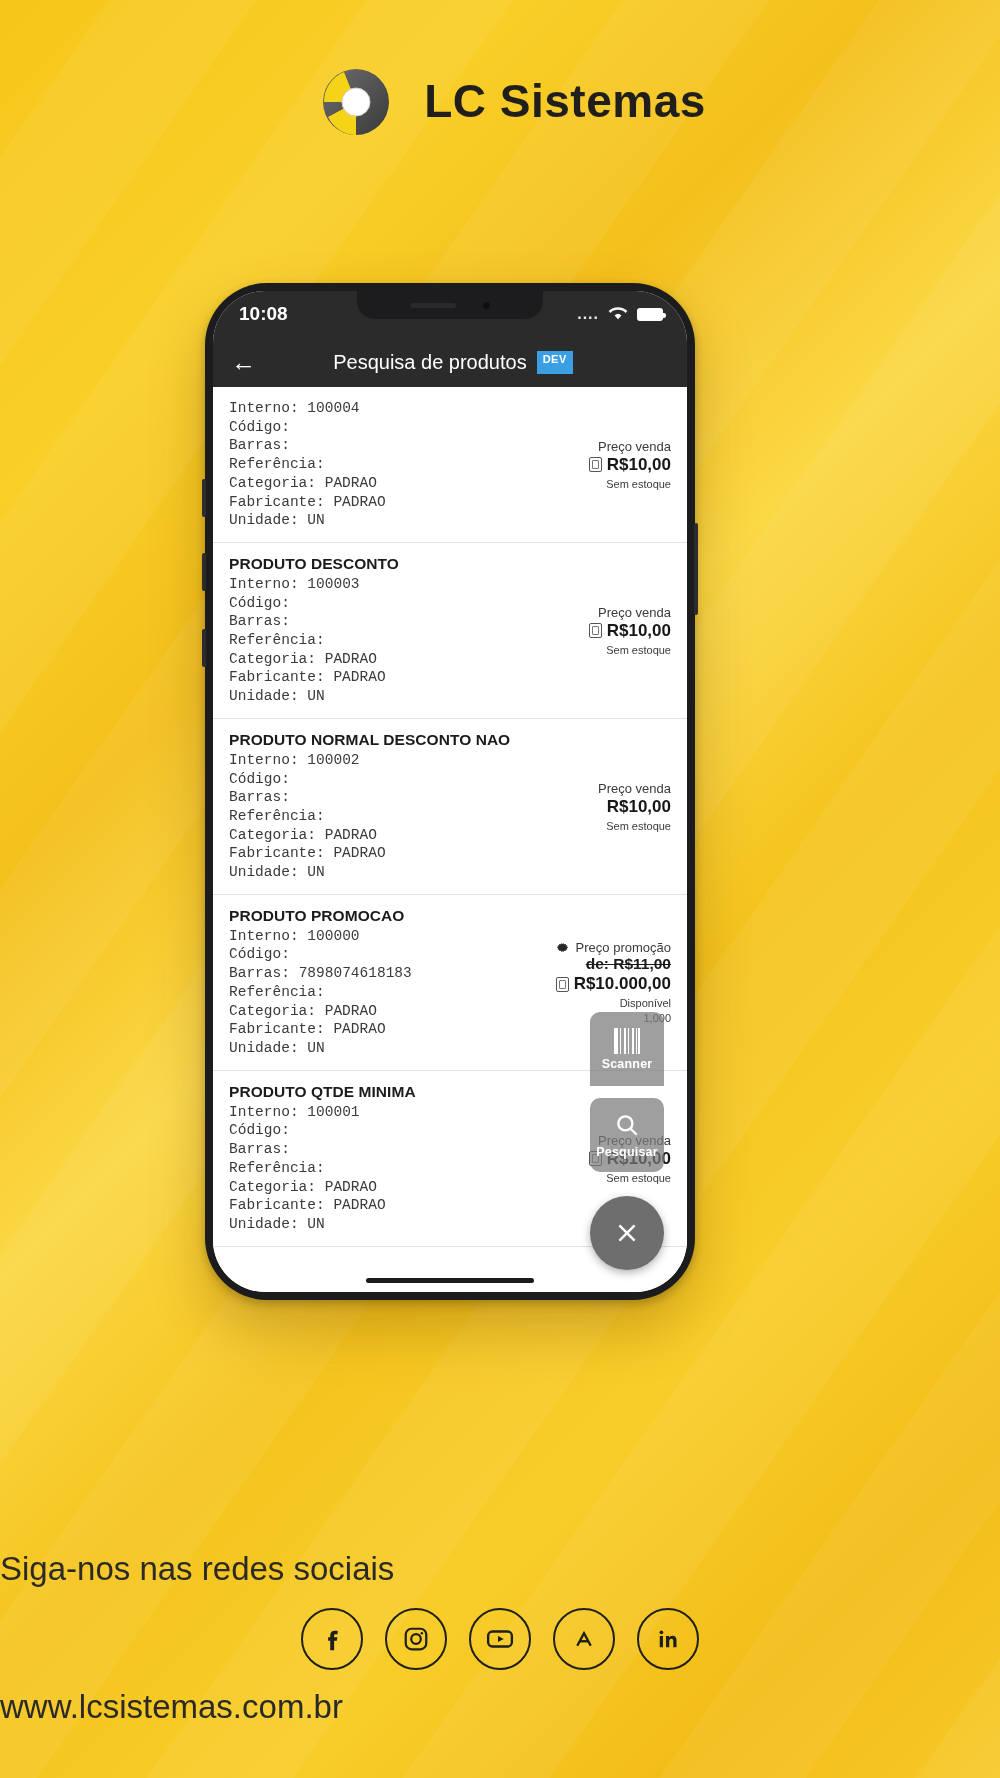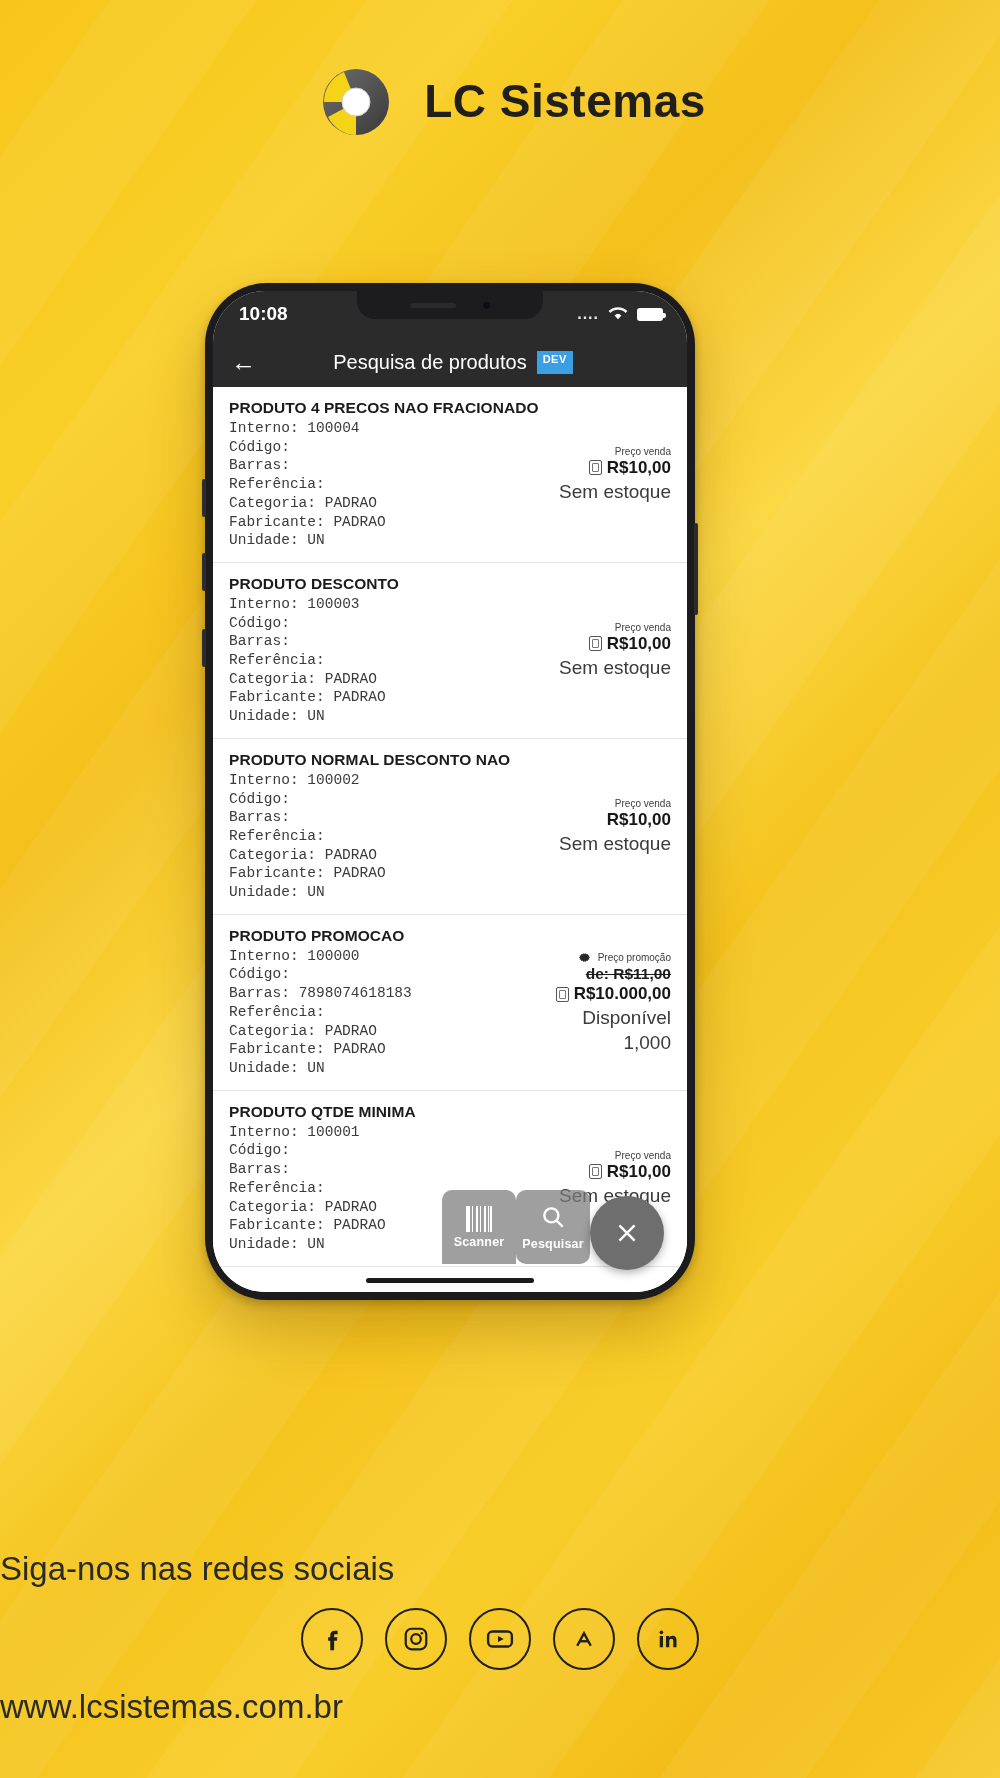--- a/index.html
+++ b/index.html
@@ -116,44 +116,44 @@
   .card-title {
     font-size: 15.5px; font-weight: bold; color: #1b1b1b;
     margin-bottom: 2px; letter-spacing: 0.05px;
   }
   .card-line { font-size: 14.5px; color: #3b3b3b; line-height: 1.29; font-family: Liberation Mono, monospace; }
   .card-right {
     flex: 0 0 auto; width: 132px;
     display: flex; flex-direction: column; align-items: flex-end; justify-content: center;
     text-align: right; padding-left: 4px;
   }
-  .price-label { font-size: 10px; color: #3b3b3b; }
+  .price-label { font-size: 13px; color: #3b3b3b; }
   .price-row { display: flex; align-items: center; gap: 5px; margin-top: 1px; }
   .price-value { font-size: 17px; font-weight: bold; color: #171717; }
   .copy-icon {
     width: 13px; height: 15px; border: 1.6px solid #555; border-radius: 2px;
     position: relative; display: inline-block;
   }
   .copy-icon::after {
     content: ""; position: absolute; left: 2px; top: 2px; right: 2px; bottom: 2px;
     border: 1.2px solid #777; border-radius: 1px;
   }
-  .stock-label { font-size: 19px; color: #3b3b3b; margin-top: 3px; }
+  .stock-label { font-size: 11px; color: #3b3b3b; margin-top: 3px; }
   .promo-head { display: flex; align-items: center; gap: 6px; }
   .gear-icon { width: 15px; height: 15px; color: #222; }
   .old-price { font-size: 15.5px; font-weight: bold; color: #1b1b1b; text-decoration: line-through; text-align: center; }
   .home-indicator {
     position: absolute; bottom: 9px; left: 50%; transform: translateX(-50%);
     width: 168px; height: 5px; background: #1b1b1b; border-radius: 4px; z-index: 30;
   }
 
   
   .fab-stack {
     position: absolute; right: 23px; bottom: 22px;
-    display: flex; flex-direction: row; align-items: center; gap: 0;
+    display: flex; flex-direction: column; gap: 12px;
     z-index: 35;
   }
   .fab-mini {
     width: 74px; height: 74px; border-radius: 10px;
     background: rgba(122,122,122,0.72);
     display: flex; flex-direction: column; align-items: center; justify-content: center;
     color: #fff; gap: 3px;
   }
   .fab-mini:first-child { border-radius: 10px 10px 0 0; }
   .fab-mini-label { font-size: 12.5px; font-weight: bold; letter-spacing: 0.2px; }
@@ -238,21 +238,20 @@
       <div class="appbar-title-wrap">
         <div class="appbar-title">Pesquisa de produtos</div>
         <div class="dev-badge">DEV</div>
       </div>
     </div>
 
     <div class="list">
 
       <div class="card">
         <div class="card-left">
-          <div class="card-title">PRODUTO 4 PRECOS NAO FRACIONADO</div>
           <div class="card-line">
             <span>Interno:</span>
             <span>100004</span>
           </div>
           <div class="card-line">
             <span>Código:</span>
             <span></span>
           </div>
           <div class="card-line">
             <span>Barras:</span>

